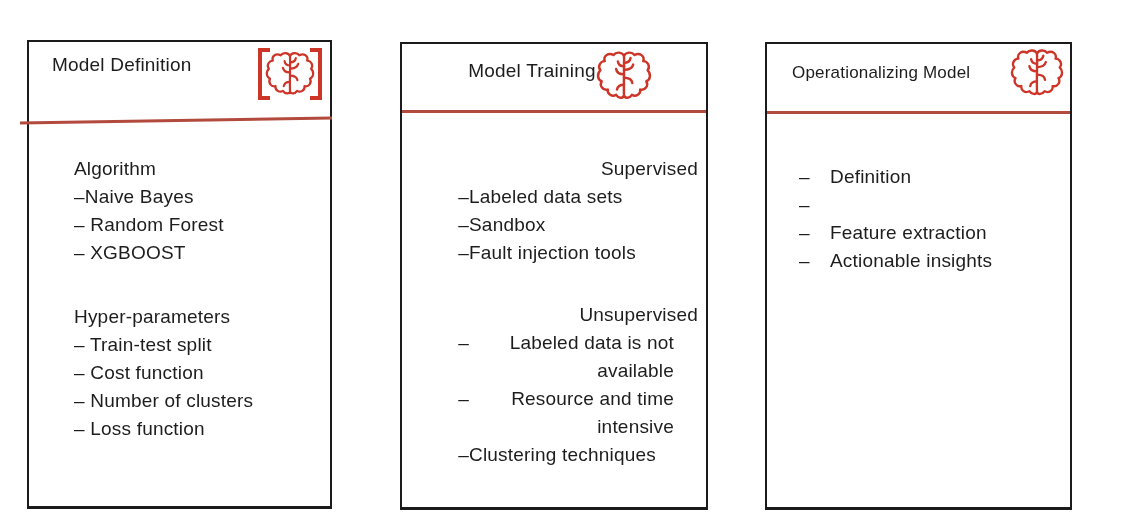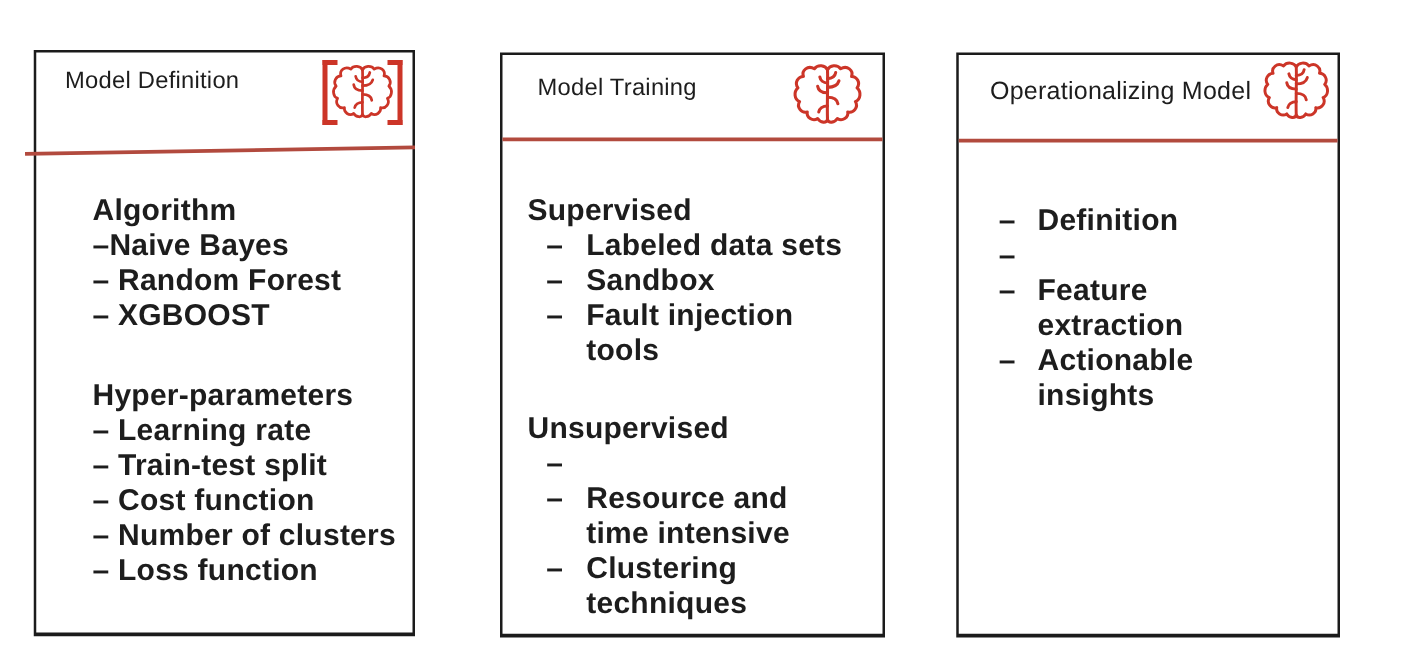--- a/index.html
+++ b/index.html
@@ -14,48 +14,48 @@
   .stage{position:relative;width:1122px;height:528px;background:#fff;}
 
   .card{position:absolute;background:#fff;border:2px solid var(--border);
     border-bottom-width:3px;}
   .card-0{left:27px;top:40px;width:305px;height:469px;}
   .card-1{left:400px;top:42px;width:308px;height:468px;}
   .card-2{left:765px;top:42px;width:307px;height:468px;}
 
   .card-header{display:flex;align-items:flex-start;justify-content:space-between;position:relative;}
   .card-0 .card-header{height:78px;padding:0 8px 0 23px;}
-  .card-1 .card-header{height:68px;padding:0 16px 0 28px;}
+  .card-1 .card-header{height:68px;padding:0 16px 0 28px;justify-content:center;}
   .card-2 .card-header{height:69px;padding:0 6px 0 25px;}
 
   .card-title{font-size:19px;line-height:26px;letter-spacing:.2px;white-space:nowrap;}
   .card-0 .card-title{margin-top:10px;}
   .card-1 .card-title{margin-top:14px;}
-  .card-2 .card-title{margin-top:16px;font-size:20px;}
+  .card-2 .card-title{margin-top:16px;font-size:17px;}
 
   .divider{position:absolute;left:0;right:0;height:3px;background:var(--divider);}
   .card-0 .divider{top:77px;left:-9px;right:-2px;transform:rotate(-0.95deg);}
   .card-1 .divider{top:66px;}
   .card-2 .divider{top:67px;}
 
   .icon-wrap{display:flex;align-items:center;flex:0 0 auto;}
   .card-0 .icon-wrap{margin-top:6px;}
   .card-1 .icon-wrap{margin-top:4px;}
   .card-2 .icon-wrap{margin-top:2px;}
   svg.brain{color:var(--red);display:block;}
   .card-0 svg.brain{width:50px;height:52px;margin:0 -5px;}
   .card-1 svg.brain{width:56px;height:56px;}
   .card-2 svg.brain{width:54px;height:54px;}
   .bracket{width:12px;height:52px;border:4px solid var(--red);flex:0 0 auto;}
   .bracket.left{border-right:none;}
   .bracket.right{border-left:none;}
 
-  .card-body{font-size:24px;line-height:28px;letter-spacing:.2px;font-weight:bold;}
+  .card-body{font-size:19px;line-height:28px;letter-spacing:.2px;}
   .card-0 .card-body{padding:35px 8px 0 45px;}
-  .card-1 .card-body{padding:43px 8px 0 20px;}
+  .card-1 .card-body{padding:43px 8px 0 20px;text-align:right;}
   .card-2 .card-body{padding:50px 6px 0 32px;}
 
   .sec-gap-0{margin-top:36px;}
   .sec-gap-1{margin-top:34px;}
 
   .bullet-item{display:flex;align-items:flex-start;}
   .card-1 .bullet-item{margin-left:15px;}
   .dash{flex:0 0 32px;}
   .card-2 .dash{flex:0 0 31px;}
   .btext{max-width:205px;}
@@ -95,21 +95,20 @@
     </div>
     <div class="card-body">
       <div class="section">
         <div class="heading">Algorithm</div>
         <div class="line">–Naive Bayes</div>
         <div class="line">– Random Forest</div>
         <div class="line">– XGBOOST</div>
       </div>
       <div class="section sec-gap-0">
         <div class="heading">Hyper-parameters</div>
-        <div class="line">– Learning rate</div>
         <div class="line">– Train-test split</div>
         <div class="line">– Cost function</div>
         <div class="line">– Number of clusters</div>
         <div class="line">– Loss function</div>
       </div>
     </div>
   </div>
 
   <div class="card card-1">
     <div class="card-header">
@@ -134,20 +133,21 @@
         </div>
         <div class="bullet-item">
           <span class="dash">–</span>
           <span class="btext">Fault injection tools</span>
         </div>
       </div>
       <div class="section sec-gap-1">
         <div class="heading">Unsupervised</div>
         <div class="bullet-item">
           <span class="dash">–</span>
+          <span class="btext">Labeled data is not available</span>
         </div>
         <div class="bullet-item">
           <span class="dash">–</span>
           <span class="btext">Resource and time intensive</span>
         </div>
         <div class="bullet-item">
           <span class="dash">–</span>
           <span class="btext">Clustering techniques</span>
         </div>
       </div>

